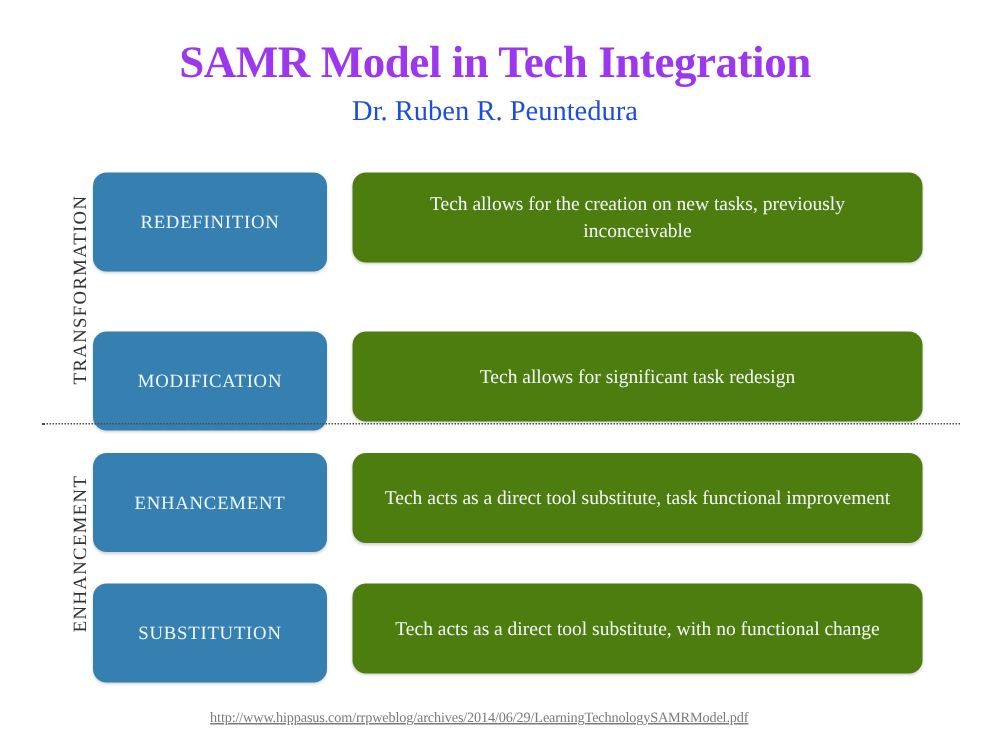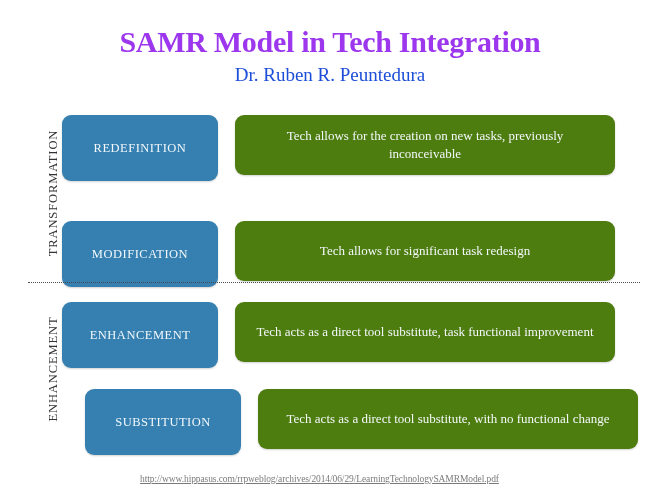--- a/index.html
+++ b/index.html
@@ -78,21 +78,21 @@
   
   .row {
     position: absolute;
     left: 62px;
     width: 553px;
     height: 66px;
   }
   #row-0 { top: 115px; }
   #row-1 { top: 202px; margin-top: 19px; }
   #row-2 { top: 302px; }
-  #row-3 { top: 389px; margin-left: 23px; }
+  #row-3 { top: 389px; }
 
   .level-box {
     position: absolute;
     left: 0;
     top: 0;
     width: 156px;
     height: 66px;
     background: #3580b0;
     border-radius: 9px;
     display: flex;

